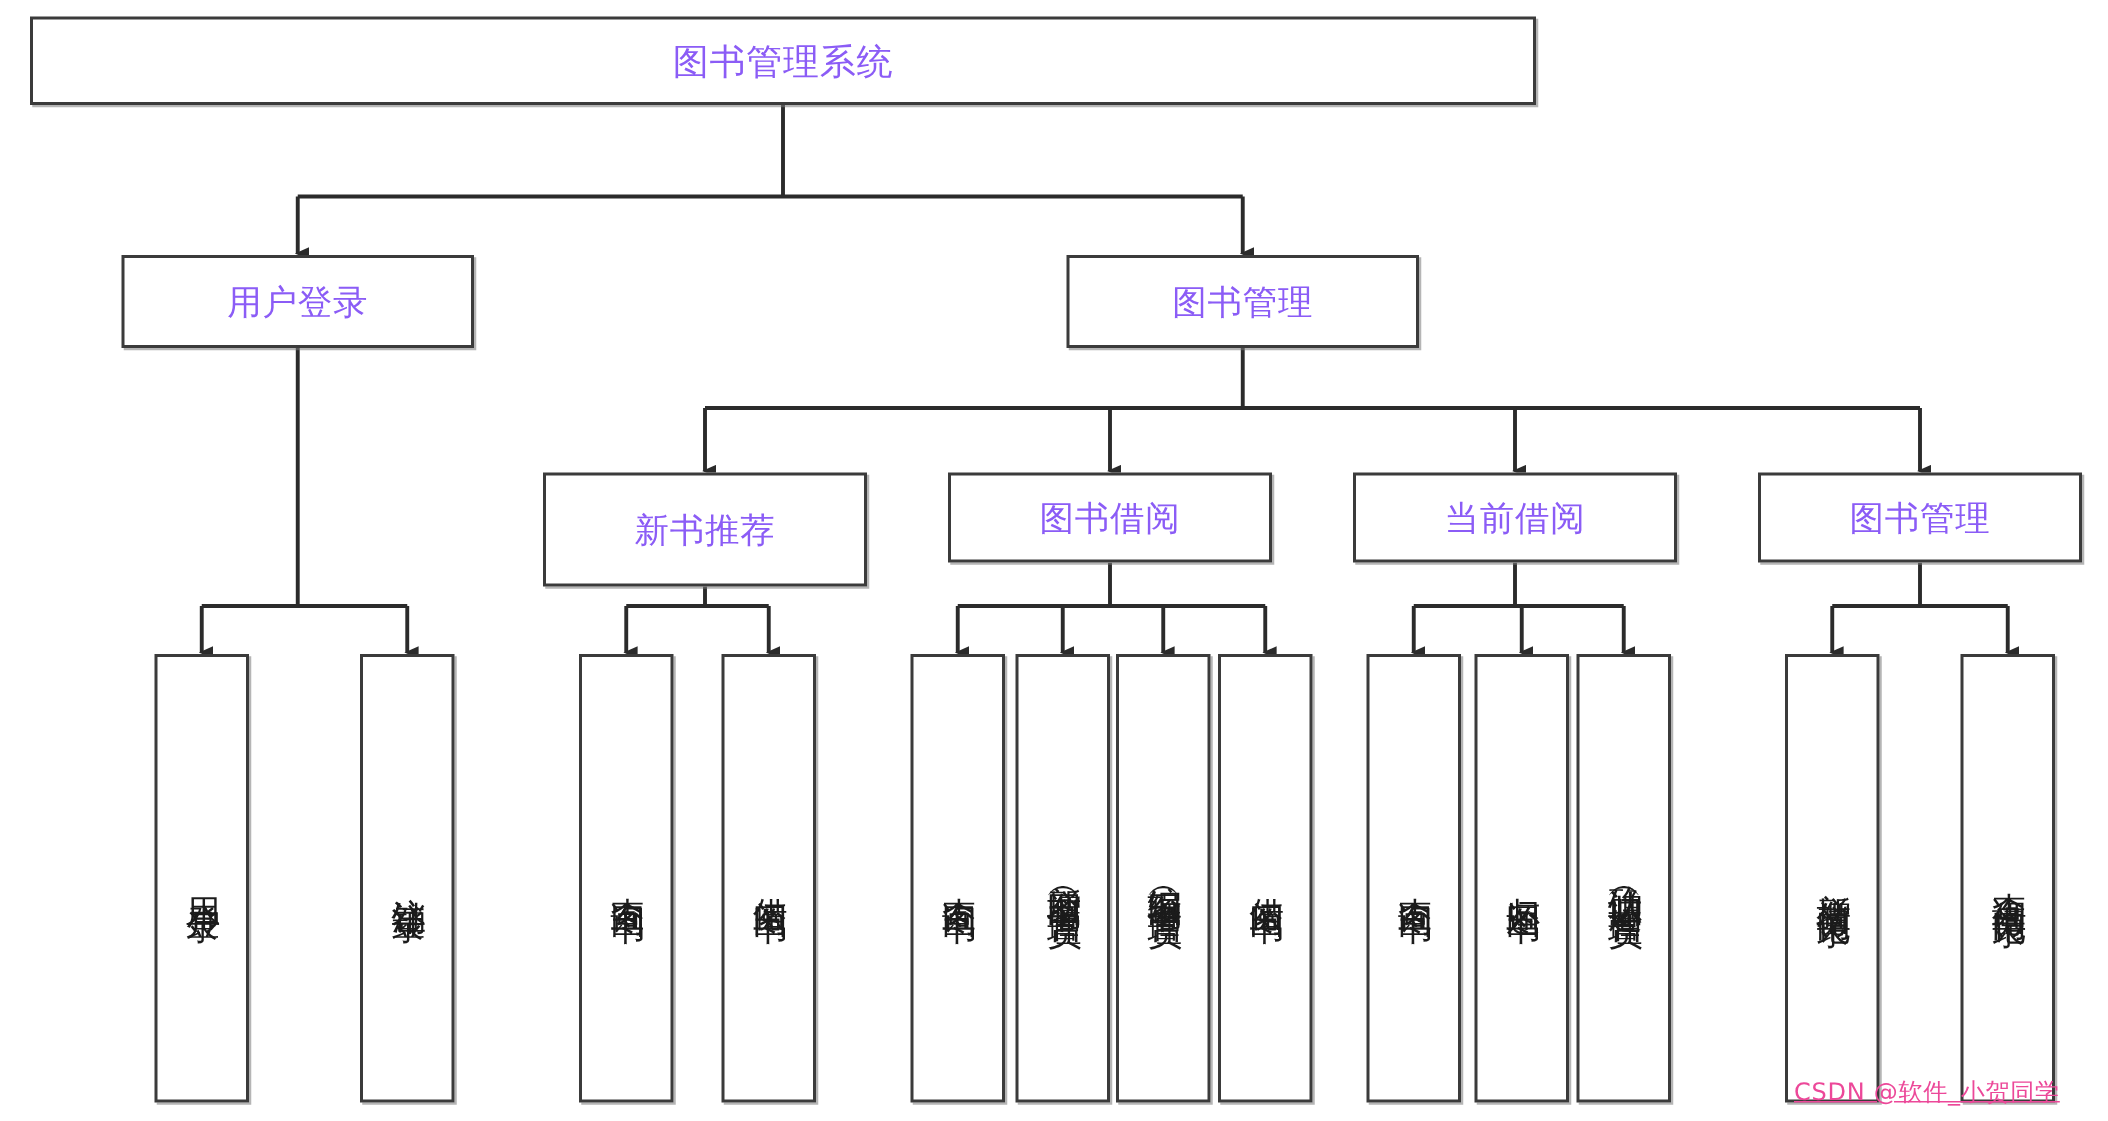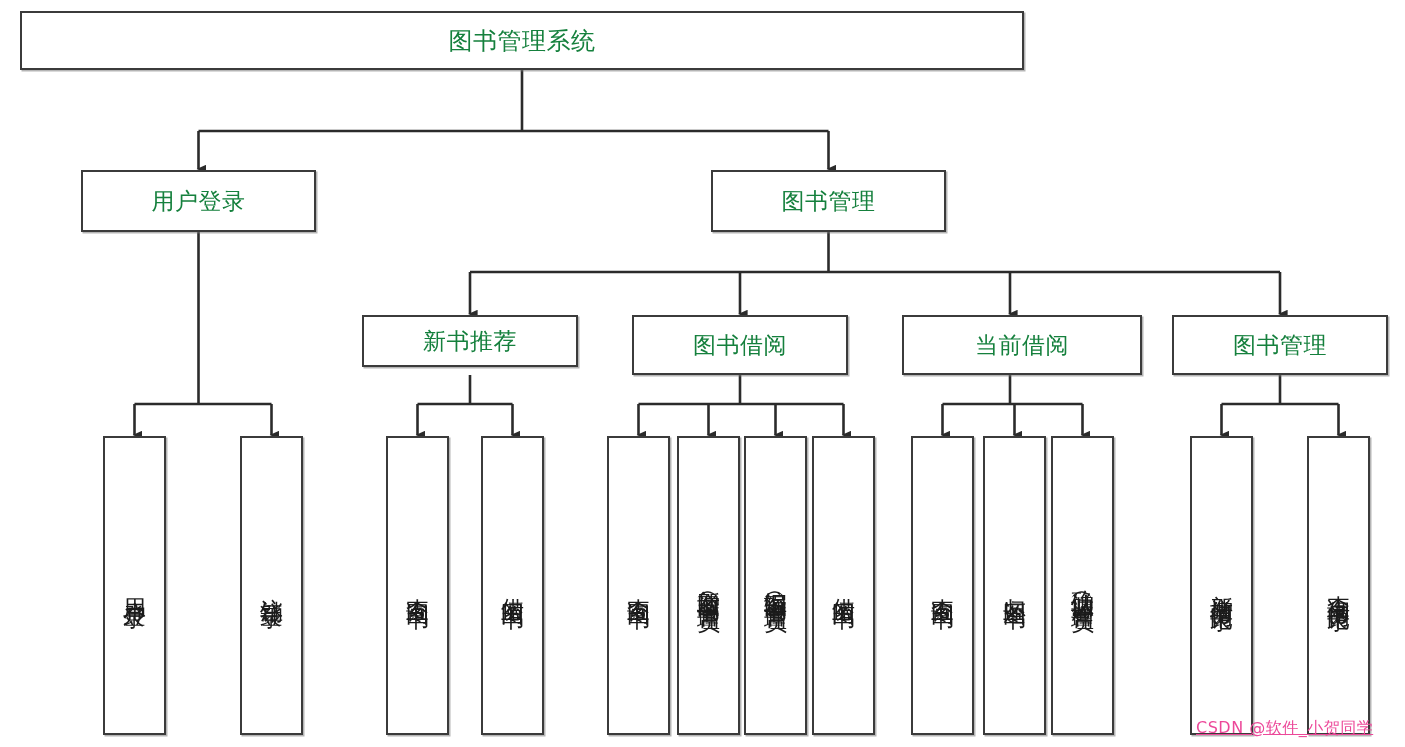--- a/index.html
+++ b/index.html
@@ -37,21 +37,21 @@
   .node-label-h {
     position: absolute;
     left: 0;
     top: 0;
     width: 100%;
     height: 100%;
     display: flex;
     align-items: center;
     justify-content: center;
     font-size: 23px;
-    color: #15803d;
+    color: #8b5cf6;
     letter-spacing: 0.5px;
     white-space: nowrap;
   }
   .node-label-v {
     position: absolute;
     left: 0;
     top: 0;
     width: 100%;
     height: 100%;
     display: flex;
@@ -127,27 +127,27 @@
   <div id="node-layer">
       <div class="node-box" style="left: 20px; top: 11px; width: 1004px; height: 59px;">
         <div class="node-label-h" style="font-size: 24px;">图书管理系统</div>
       </div>
       <div class="node-box" style="left: 81px; top: 170px; width: 235px; height: 62px;">
         <div class="node-label-h">用户登录</div>
       </div>
       <div class="node-box" style="left: 711px; top: 170px; width: 235px; height: 62px;">
         <div class="node-label-h">图书管理</div>
       </div>
-      <div class="node-box" style="left: 362px; top: 315px; width: 216px; height: 52px; padding-left: 28px;">
+      <div class="node-box" style="left: 362px; top: 315px; width: 216px; height: 76px; padding-left: 28px;">
         <div class="node-label-h">新书推荐</div>
       </div>
       <div class="node-box" style="left: 632px; top: 315px; width: 216px; height: 60px; padding-left: 12px;">
         <div class="node-label-h">图书借阅</div>
       </div>
-      <div class="node-box" style="left: 902px; top: 315px; width: 240px; height: 60px;">
+      <div class="node-box" style="left: 902px; top: 315px; width: 216px; height: 60px;">
         <div class="node-label-h">当前借阅</div>
       </div>
       <div class="node-box" style="left: 1172px; top: 315px; width: 216px; height: 60px;">
         <div class="node-label-h">图书管理</div>
       </div>
       <div class="node-box" style="left: 103px; top: 436px; width: 63px; height: 299px;">
         <div class="node-label-v">用户登录</div>
       </div>
       <div class="node-box" style="left: 240px; top: 436px; width: 63px; height: 299px;">
         <div class="node-label-v">注销登录</div>

